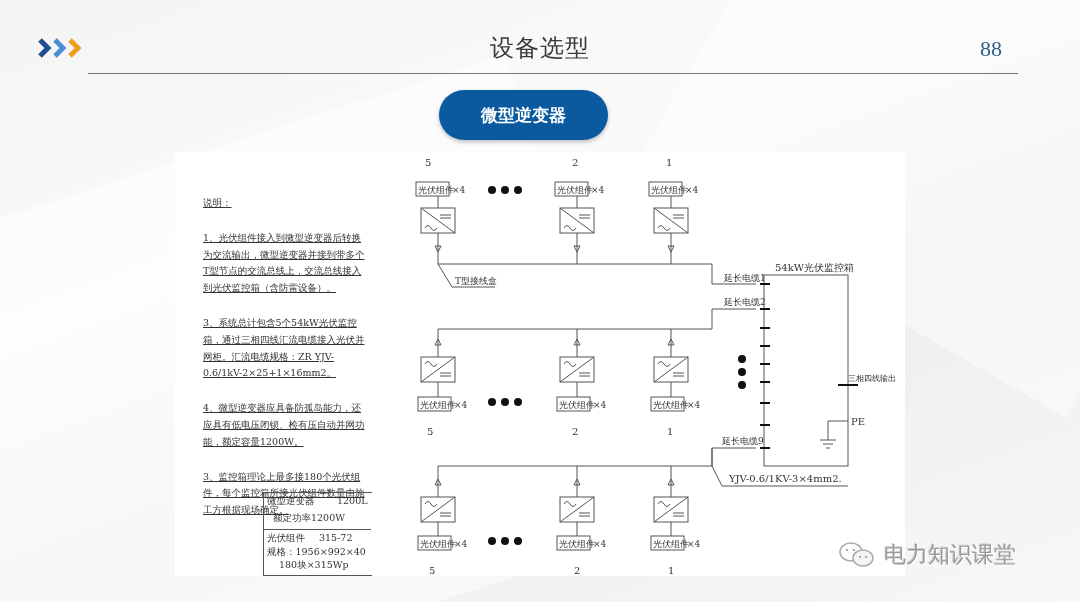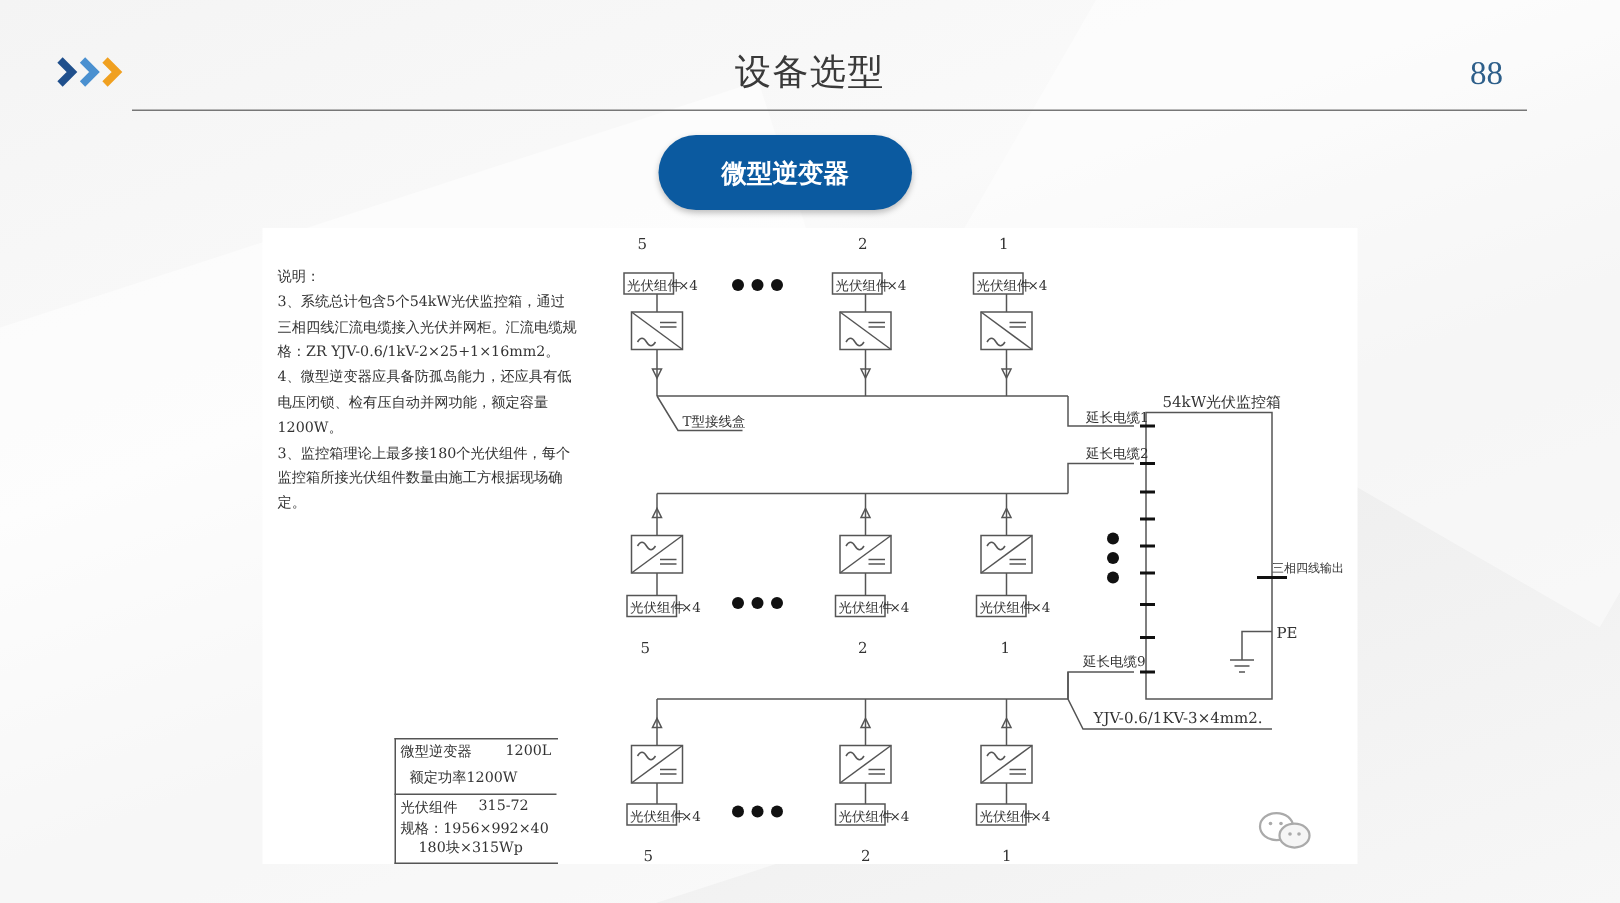--- a/index.html
+++ b/index.html
@@ -11,21 +11,21 @@
   .bg2{left:700px;top:-80px;width:500px;height:400px;background:rgba(255,255,255,0.45);transform:rotate(30deg);}
   .logo{position:absolute;left:37px;top:36px;width:50px;height:24px;}
   .title{position:absolute;left:0;width:1080px;top:32px;text-align:center;font-size:24px;font-weight:normal;color:#3a3a3a;letter-spacing:1px;}
   .page-num{position:absolute;left:980px;top:36px;font-size:22px;color:#2e5f8a;font-family:Liberation Serif, serif;}
   .rule{position:absolute;left:88px;top:73px;width:930px;height:1px;background:#777;}
   .pill{position:absolute;left:439px;top:90px;width:169px;height:50px;border-radius:25px;background:#0b5aa0;
     color:#fff;font-size:17px;font-weight:bold;display:flex;align-items:center;justify-content:center;
     box-shadow:0 2px 4px rgba(0,0,0,0.25);}
   .panel{position:absolute;left:175px;top:152px;width:730px;height:424px;background:#fff;}
   .notes{position:absolute;left:185px;top:177px;width:200px;font-family:"DejaVu Serif",serif;font-size:9.5px;line-height:16.8px;color:#333;}
-  .notes p{margin:0;}
+  .notes p{margin:18px;text-decoration:underline;}
   .spec{position:absolute;left:263px;top:492px;width:108px;height:82px;font-family:"DejaVu Serif",serif;font-size:9.5px;color:#333;}
   .spec .box{position:absolute;left:0;top:0;width:108px;height:82px;border-left:1px solid #555;border-top:1px solid #555;border-bottom:1px solid #555;}
   .spec .mid{position:absolute;left:0;top:37px;width:108px;border-top:1px solid #555;}
   .spec div.t{position:absolute;white-space:nowrap;}
   svg.diag{position:absolute;left:0;top:0;}
   .watermark{position:absolute;left:838px;top:540px;display:flex;align-items:center;gap:8px;color:#9a9a9a;font-size:22px;text-shadow:1px 1px 0 #fff,-1px -1px 0 #ccc;}
 </style>
 </head>
 <body>
 
@@ -41,20 +41,21 @@
 <div class="title">设备选型</div>
 <div class="page-num">88</div>
 <div class="rule"></div>
 
 <div class="pill">微型逆变器</div>
 
 <div class="panel"></div>
 
 <div class="notes">
   <p>说明：</p>
+  <p>1、光伏组件接入到微型逆变器后转换为交流输出，微型逆变器并接到带多个T型节点的交流总线上，交流总线接入到光伏监控箱（含防雷设备）。</p>
   <p>3、系统总计包含5个54kW光伏监控箱，通过三相四线汇流电缆接入光伏并网柜。汇流电缆规格：ZR YJV-0.6/1kV-2×25+1×16mm2。</p>
   <p>4、微型逆变器应具备防孤岛能力，还应具有低电压闭锁、检有压自动并网功能，额定容量1200W。</p>
   <p>3、监控箱理论上最多接180个光伏组件，每个监控箱所接光伏组件数量由施工方根据现场确定。</p>
 </div>
 
 <div class="spec">
   <div class="box"></div>
   <div class="mid"></div>
   <div class="t" style="left:4px;top:3px">微型逆变器</div>
   <div class="t" style="left:74px;top:3px">1200L</div>
@@ -233,13 +234,14 @@
 
 <div class="watermark">
   <svg width="38" height="28" viewBox="0 0 38 28">
     <ellipse cx="13" cy="11" rx="11" ry="9" fill="none" stroke="#aaa" stroke-width="1.5"></ellipse>
     <ellipse cx="25" cy="17" rx="10" ry="8" fill="#f5f5f5" stroke="#aaa" stroke-width="1.5"></ellipse>
     <circle cx="9" cy="9" r="1.2" fill="#aaa"></circle>
       <circle cx="16" cy="9" r="1.2" fill="#aaa"></circle>
     <circle cx="22" cy="16" r="1.2" fill="#aaa"></circle>
       <circle cx="28" cy="16" r="1.2" fill="#aaa"></circle>
   </svg>
+  <span>电力知识课堂</span>
 </div>
 
 </body></html>

